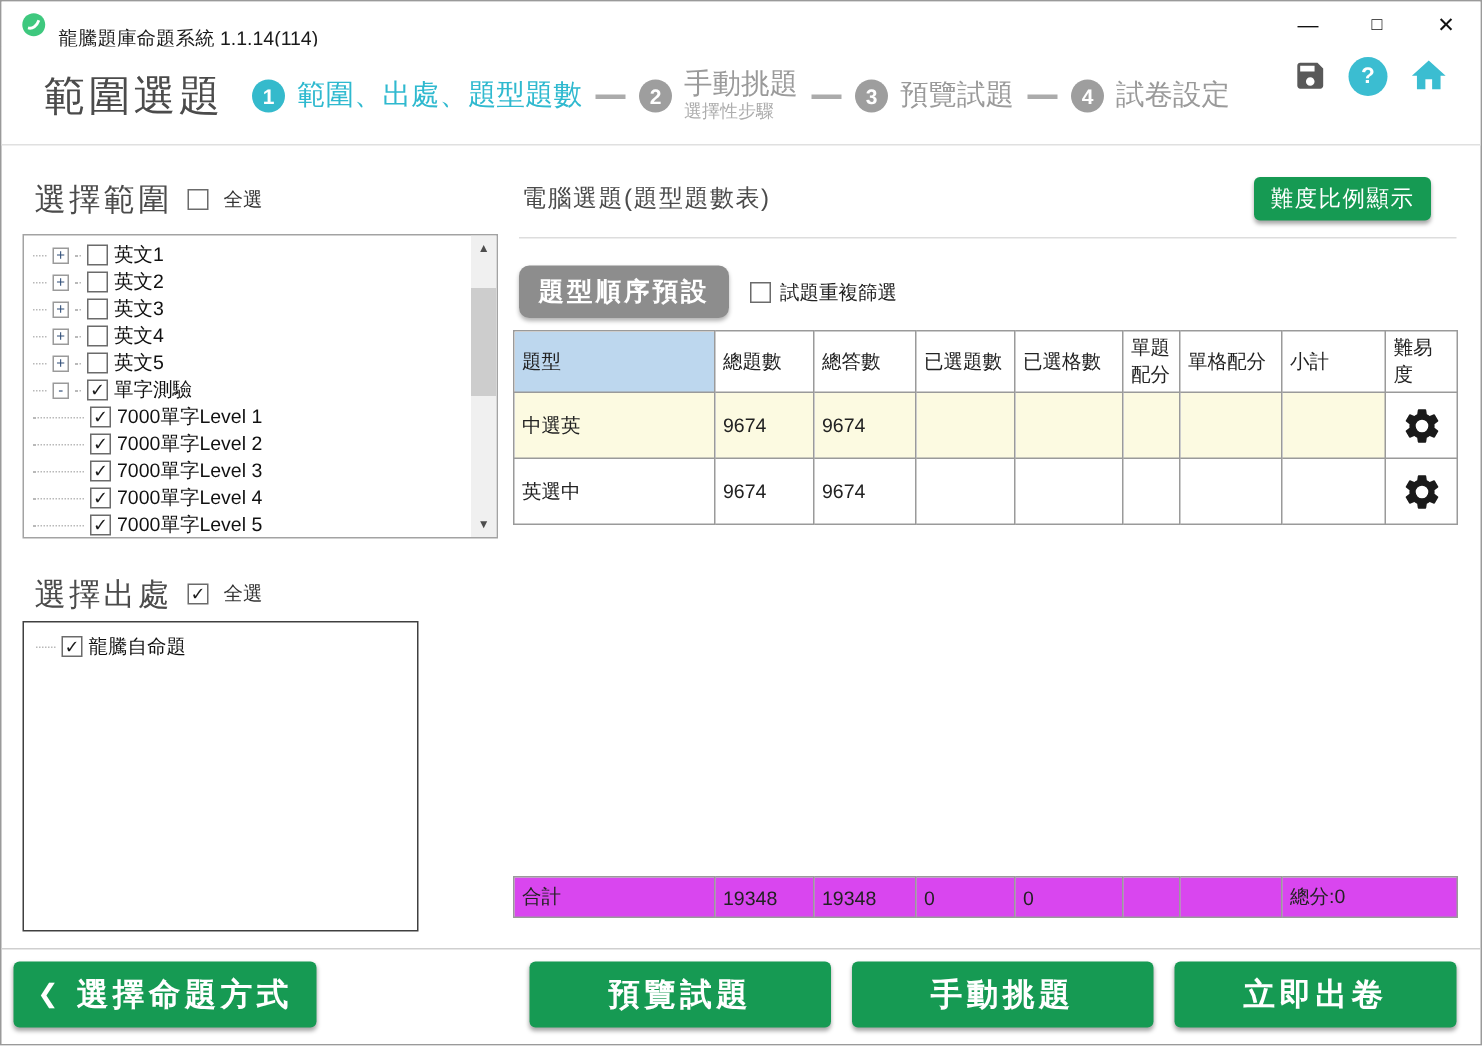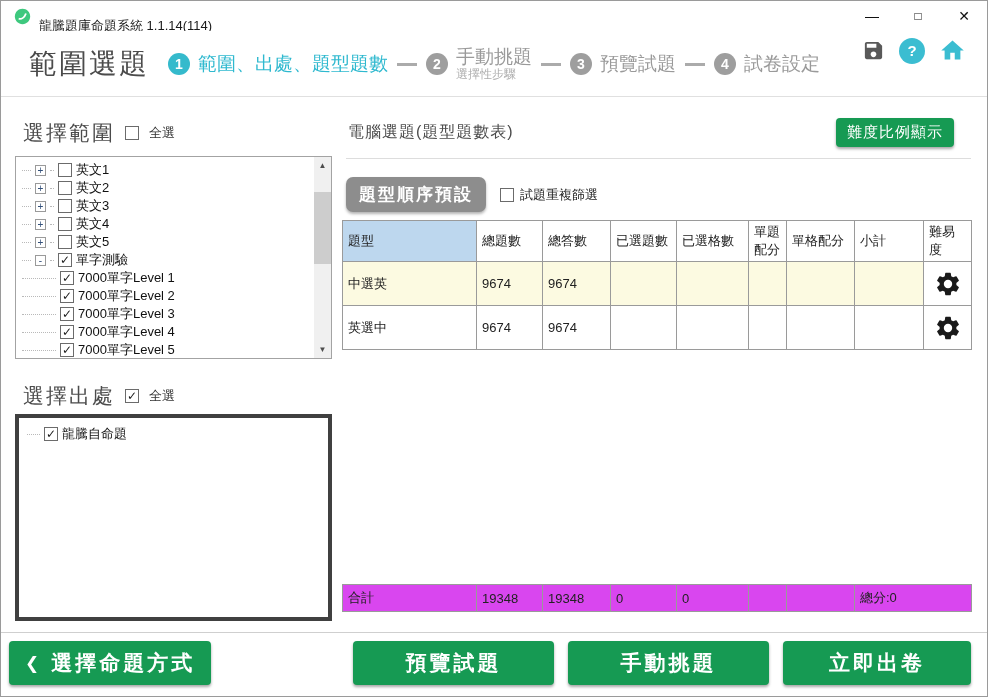--- a/index.html
+++ b/index.html
@@ -42,21 +42,21 @@
   .tree-box { position:absolute; left:14px; top:155px; width:317px; height:203px; border:1px solid #a3a3a3; background:#fff; overflow:hidden; }
   .tree-inner { padding:4px 0 0 6px; }
   .trow { display:flex; align-items:center; height:18px; font-size:13px; color:#111; gap:4px; cursor:default; }
   .conn { width:9px; border-top:1px dotted #b9b9b9; }
   .lvl1 .conn { width:34px; }
   .trow .lbl { white-space:nowrap; }
   .vscroll { position:absolute; right:0; top:0; width:17px; height:100%; background:#f0f0f0; display:flex; flex-direction:column; }
   .sb-btn { height:17px; display:flex; align-items:center; justify-content:center; font-size:8px; color:#4d4d4d; cursor:pointer; }
   .sb-track { flex:1; position:relative; }
   .sb-thumb { position:absolute; left:0; top:18px; width:100%; height:72px; background:#cdcdcd; cursor:grab; }
-  .source-box { position:absolute; left:14px; top:413px; width:317px; height:207px; border:4px solid #404040; background:#fff; }
+  .source-box { position:absolute; left:14px; top:413px; width:264px; height:207px; border:1px solid #404040; background:#fff; }
   .source-box .tree-inner { padding:7px 0 0 8px; }
 
   
   .rp-head { position:absolute; left:347px; top:117px; width:606px; display:flex; align-items:center; }
   .rp-title { font-size:16px; color:#4b4b4b; letter-spacing:1px; }
   .rp-head .greenbtn { font-size:15px; padding:5px 11px; margin-left:12px; letter-spacing:1px; }
   .rp-head .spacer { flex:1; }
   .sep1 { position:absolute; left:345px; top:157px; width:625px; border-top:1px solid #ddd; }
   .type-order-row { position:absolute; left:345px; top:176px; display:flex; align-items:center; gap:14px; }
   .grayBtn { background:#8d8d8d; color:#fff; border:none; border-radius:7px; font-size:17px; font-weight:bold; letter-spacing:2px; padding:6px 13px; cursor:pointer; box-shadow:0 2px 3px rgba(0,0,0,.3); }

